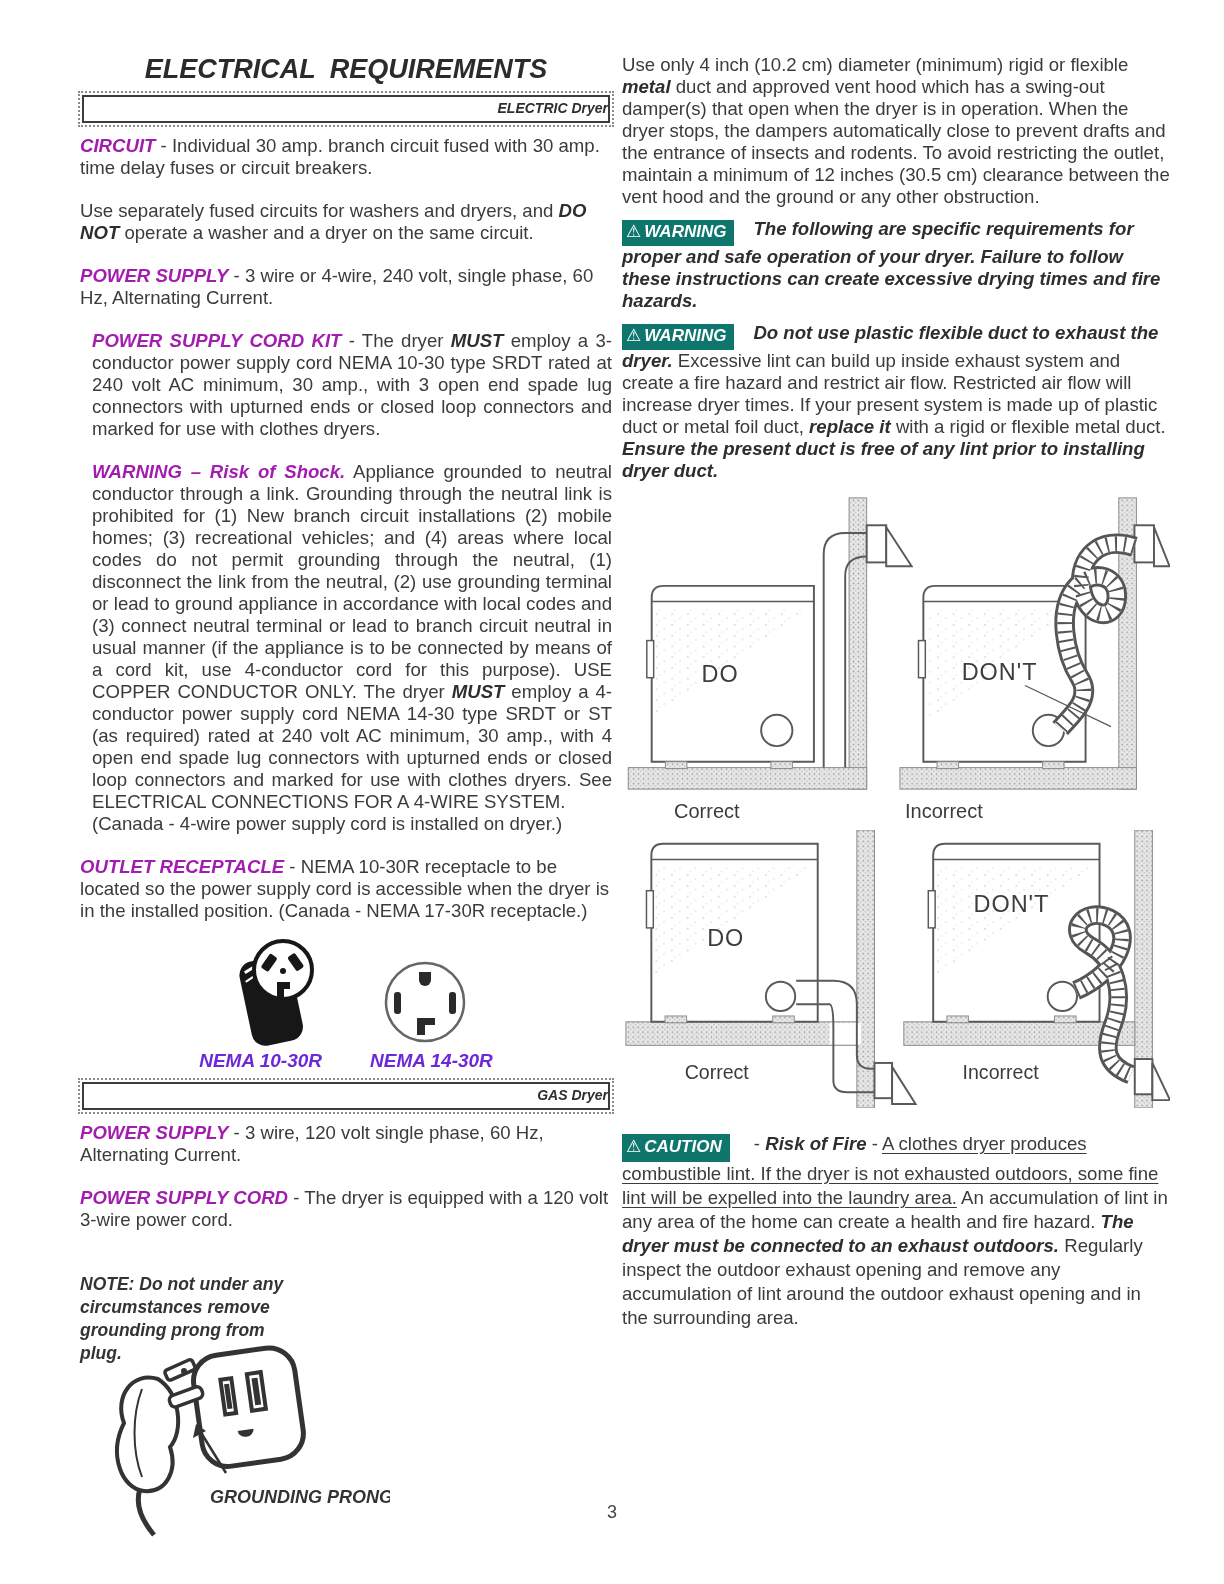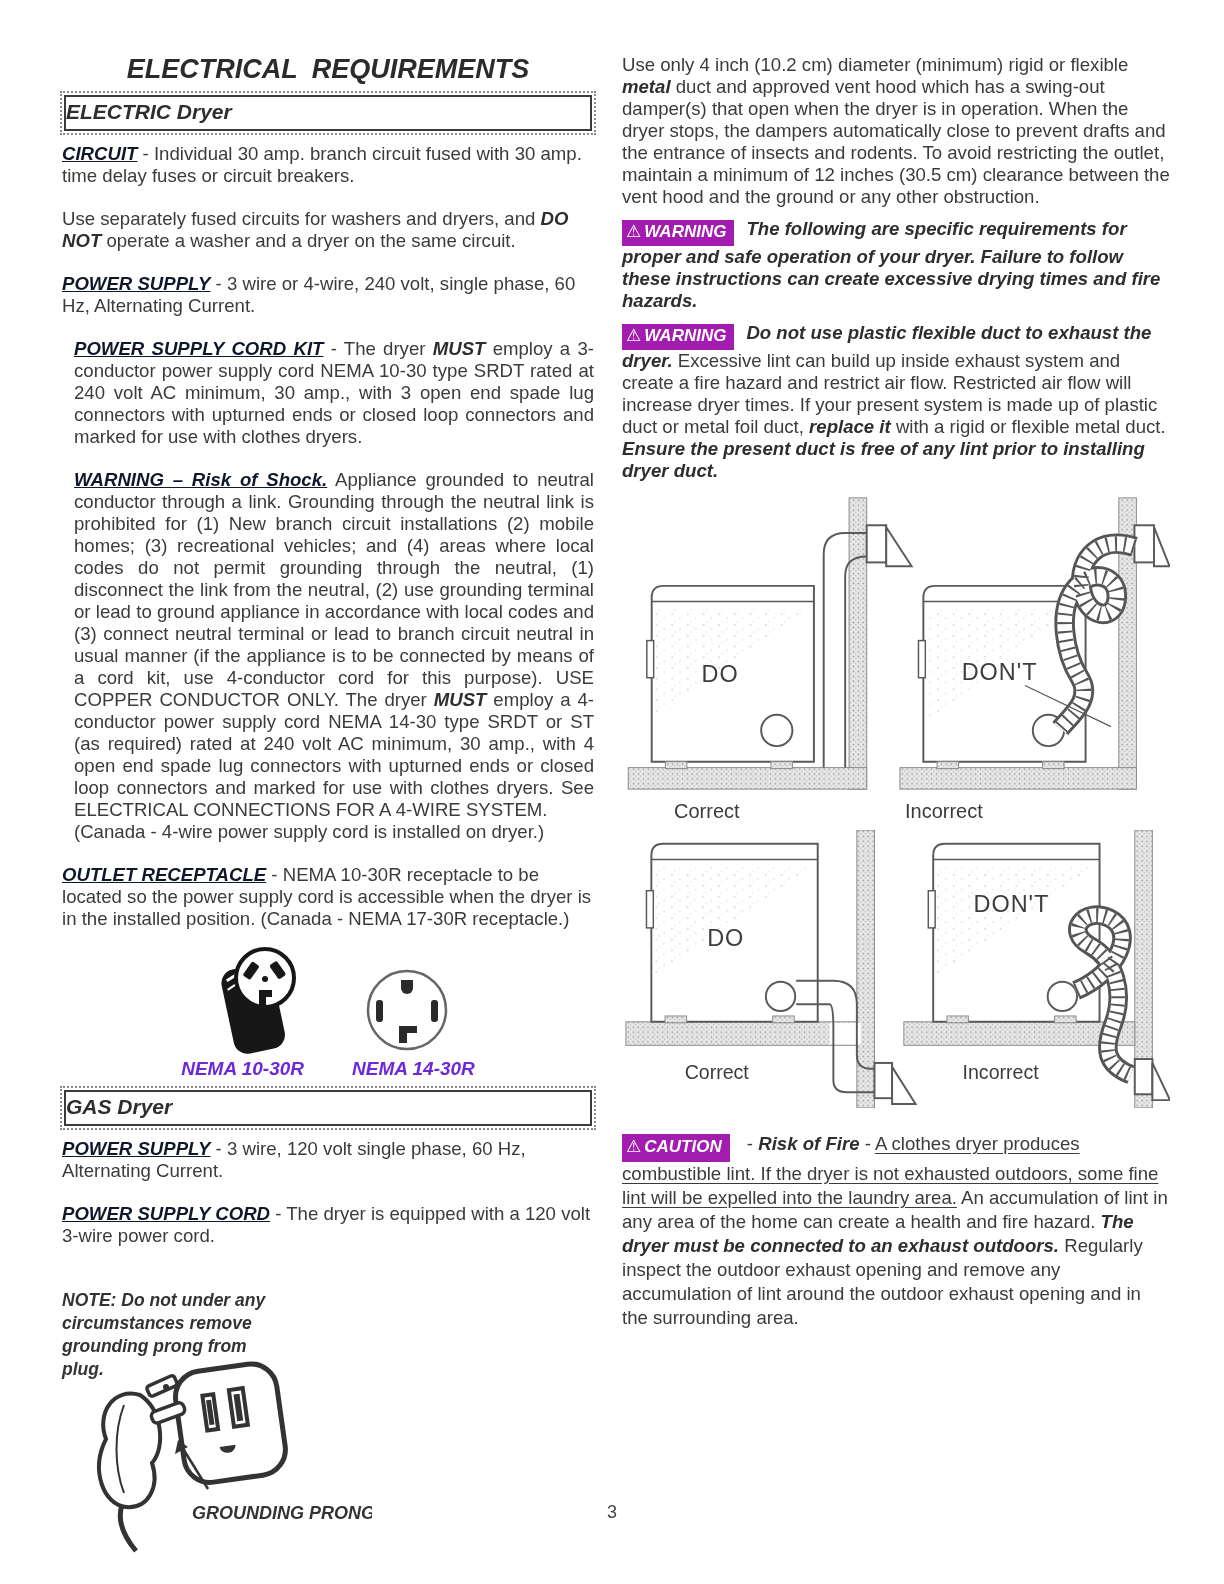--- a/index.html
+++ b/index.html
@@ -1,39 +1,39 @@
 <!DOCTYPE html>
 <html><head>
 <meta charset="utf-8">
 <style>
   html,body{margin:0;padding:0;background:#fff;}
   .page{position:relative;width:1224px;height:1584px;background:#fff;overflow:hidden;
         font-family:"Liberation Sans","DejaVu Sans",sans-serif;color:#3b3b3b;}
   .col{position:absolute;top:54px;}
-  .col-left{left:62px;width:532px;}
+  .col-left{left:80px;width:532px;}
   .col-right{left:622px;width:548px;}
   h1.sect{margin:0 0 10px 0;text-align:center;font-size:27px;font-style:italic;font-weight:800;
           color:#2b2b2b;word-spacing:7px;letter-spacing:0px;}
   .hdrbox{border:2px solid #3c3c3c;outline:2px dotted #8a8a8a;outline-offset:2px;
-          text-align:left;font-weight:800;font-style:italic;font-size:21px;color:#2e2e2e;
+          text-align:right;font-weight:800;font-style:italic;font-size:14px;color:#2e2e2e;
           padding:3px 0 5px;margin:4px 2px 12px 2px;}
   p.body{margin:0 0 21px 0;font-size:18.6px;line-height:22px;}
   p.just{text-align:justify;margin-left:12px;}
-  .lead{font-weight:800;font-style:italic;color:#0f172a;text-decoration:underline;}
+  .lead{font-weight:800;font-style:italic;color:#a21caf;}
   .bi{font-weight:800;font-style:italic;color:#2e2e2e;}
   .u{text-decoration:underline;text-underline-offset:3px;}
   .canada{margin-top:0;}
   .nema-row{display:flex;justify-content:center;align-items:flex-end;gap:58px;margin:2px 0 2px 0;}
   .nema-labels{display:flex;justify-content:center;gap:48px;margin:2px 0 10px 0;
                font-weight:800;font-style:italic;font-size:19px;color:#6d28d9;}
   .note-row{display:flex;align-items:flex-start;margin-top:14px;flex-direction:column;}
   .note-text{width:218px;font-weight:800;font-style:italic;font-size:17.5px;line-height:23px;color:#333;
              padding-top:28px;}
-  .badge{display:inline-block;background:#a21caf;color:#fff;font-weight:800;font-style:italic;
-         font-size:17px;padding:1px 8px 3px 4px;margin-right:12px;vertical-align:-2px;white-space:nowrap;}
+  .badge{display:inline-block;background:#0f766e;color:#fff;font-weight:800;font-style:italic;
+         font-size:17px;padding:1px 8px 3px 4px;margin-right:19px;vertical-align:-2px;white-space:nowrap;}
   .badge .tri{font-style:normal;font-size:17px;margin-right:3px;}
   .wtext{font-weight:800;font-style:italic;color:#2e2e2e;}
   .diag-labels{position:relative;height:26px;margin:2px 0 4px 0;font-size:20px;color:#3b3b3b;}
   .diag-labels .lab1{position:absolute;left:52px;}
   .diag-labels .lab2{position:absolute;left:283px;}
   .pageno{position:absolute;left:0;right:0;top:1502px;text-align:center;font-size:18px;color:#444;}
   svg text{font-family:"Liberation Sans","DejaVu Sans",sans-serif;}
 </style>
 </head>
 <body>

